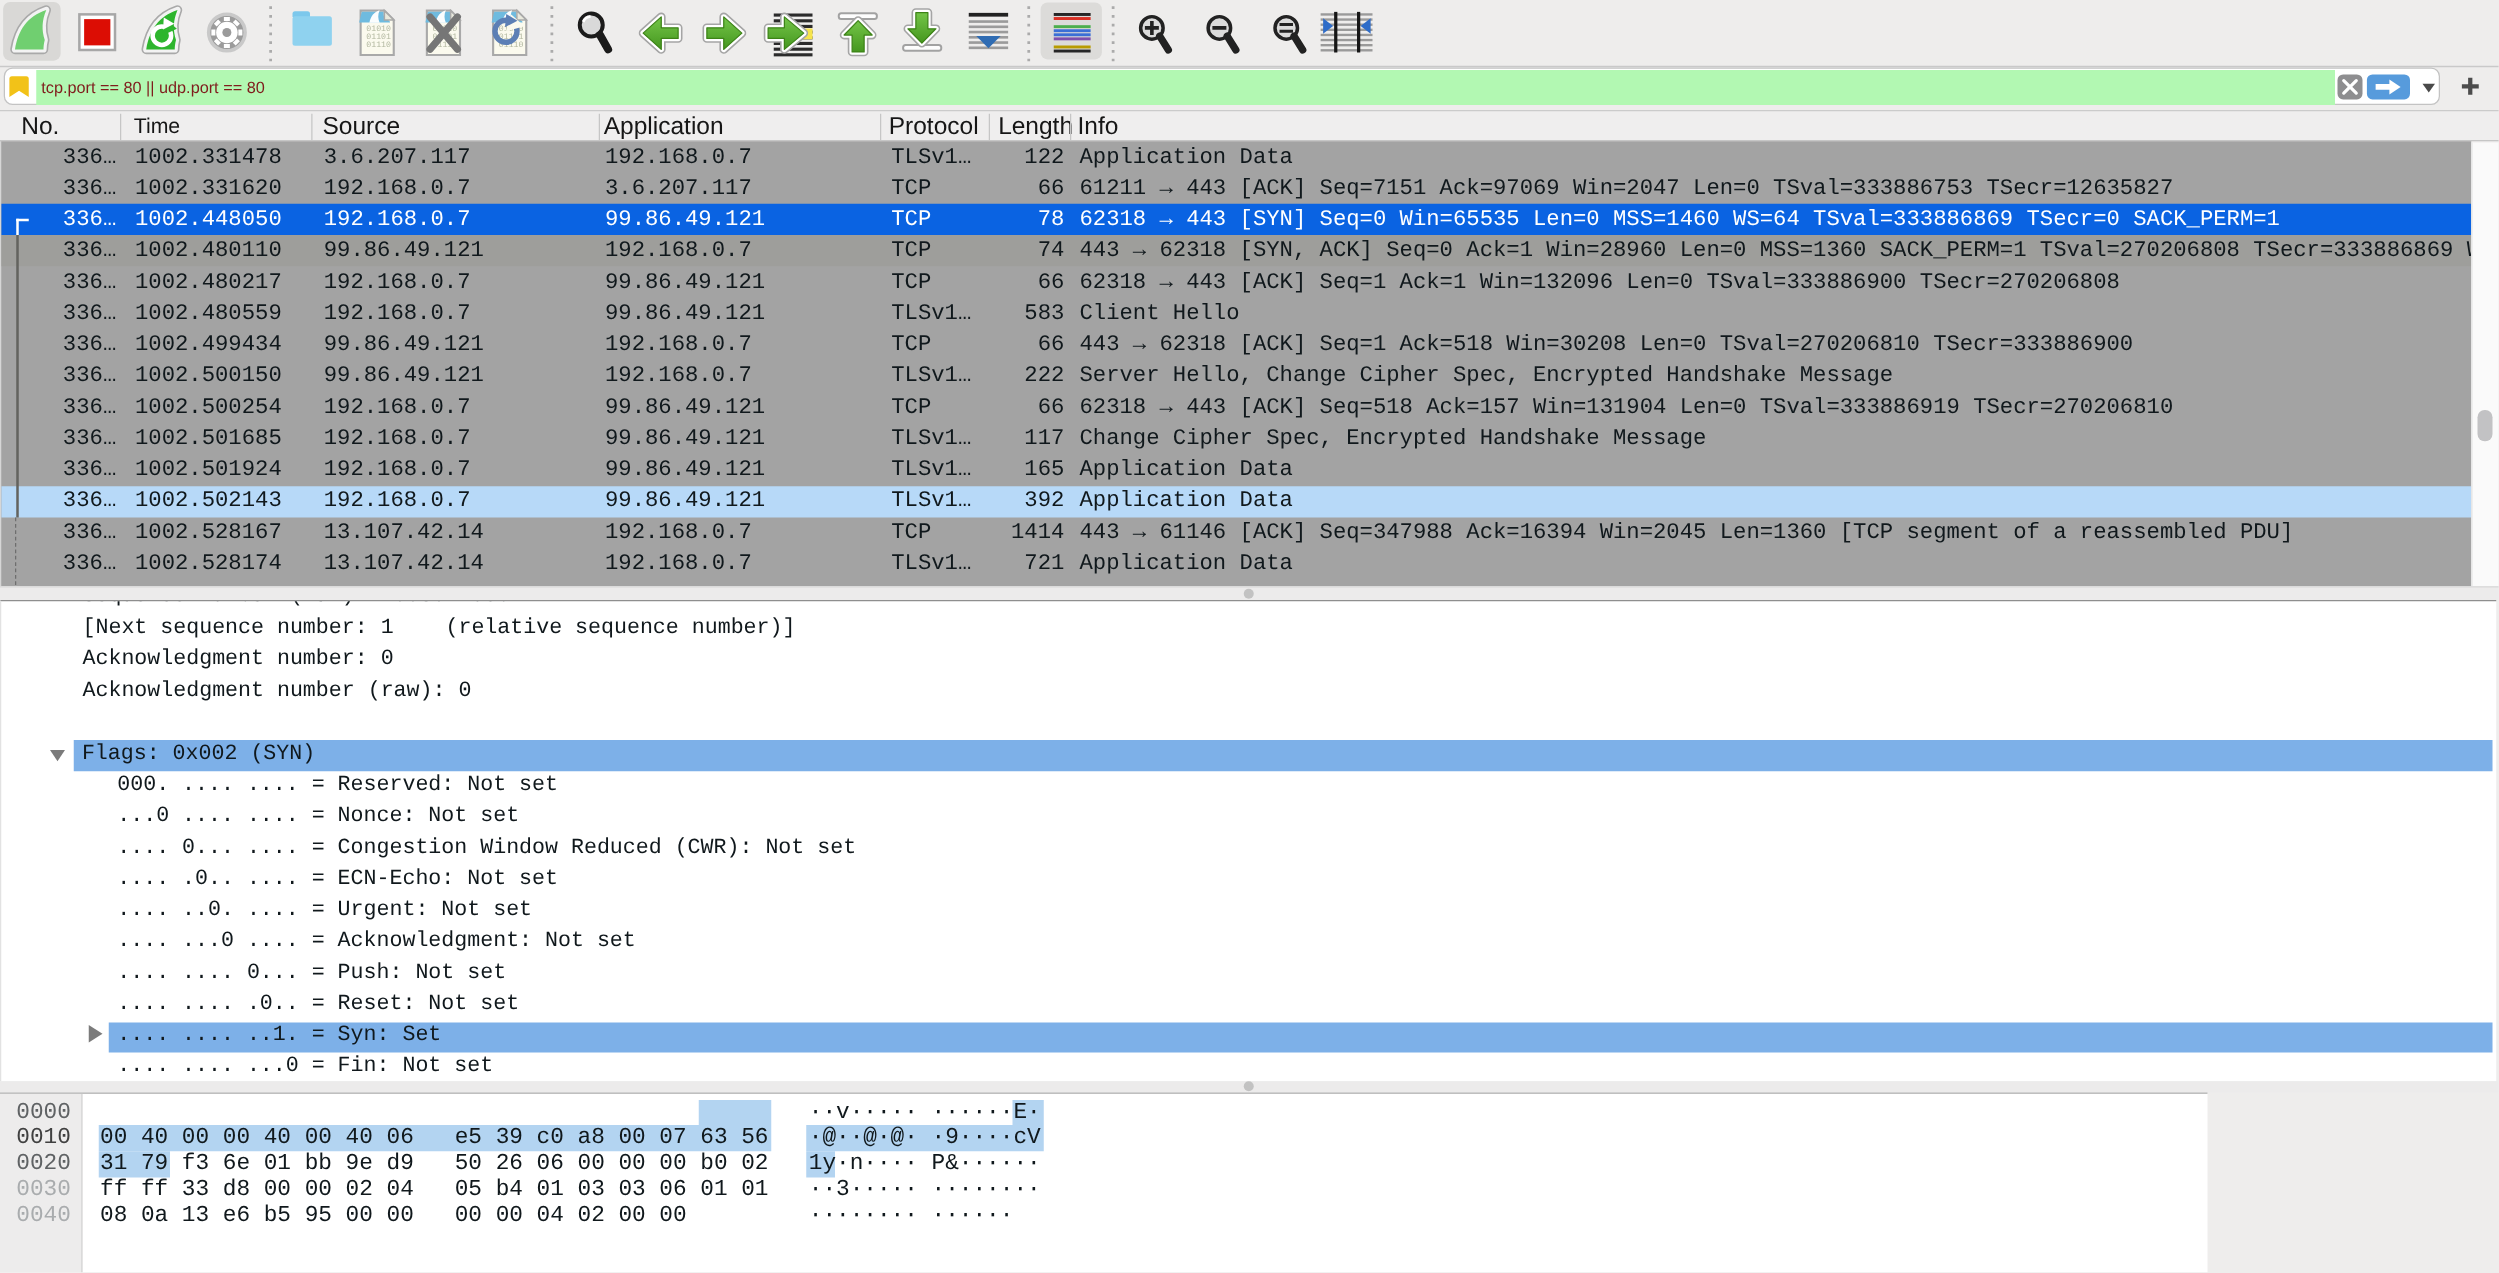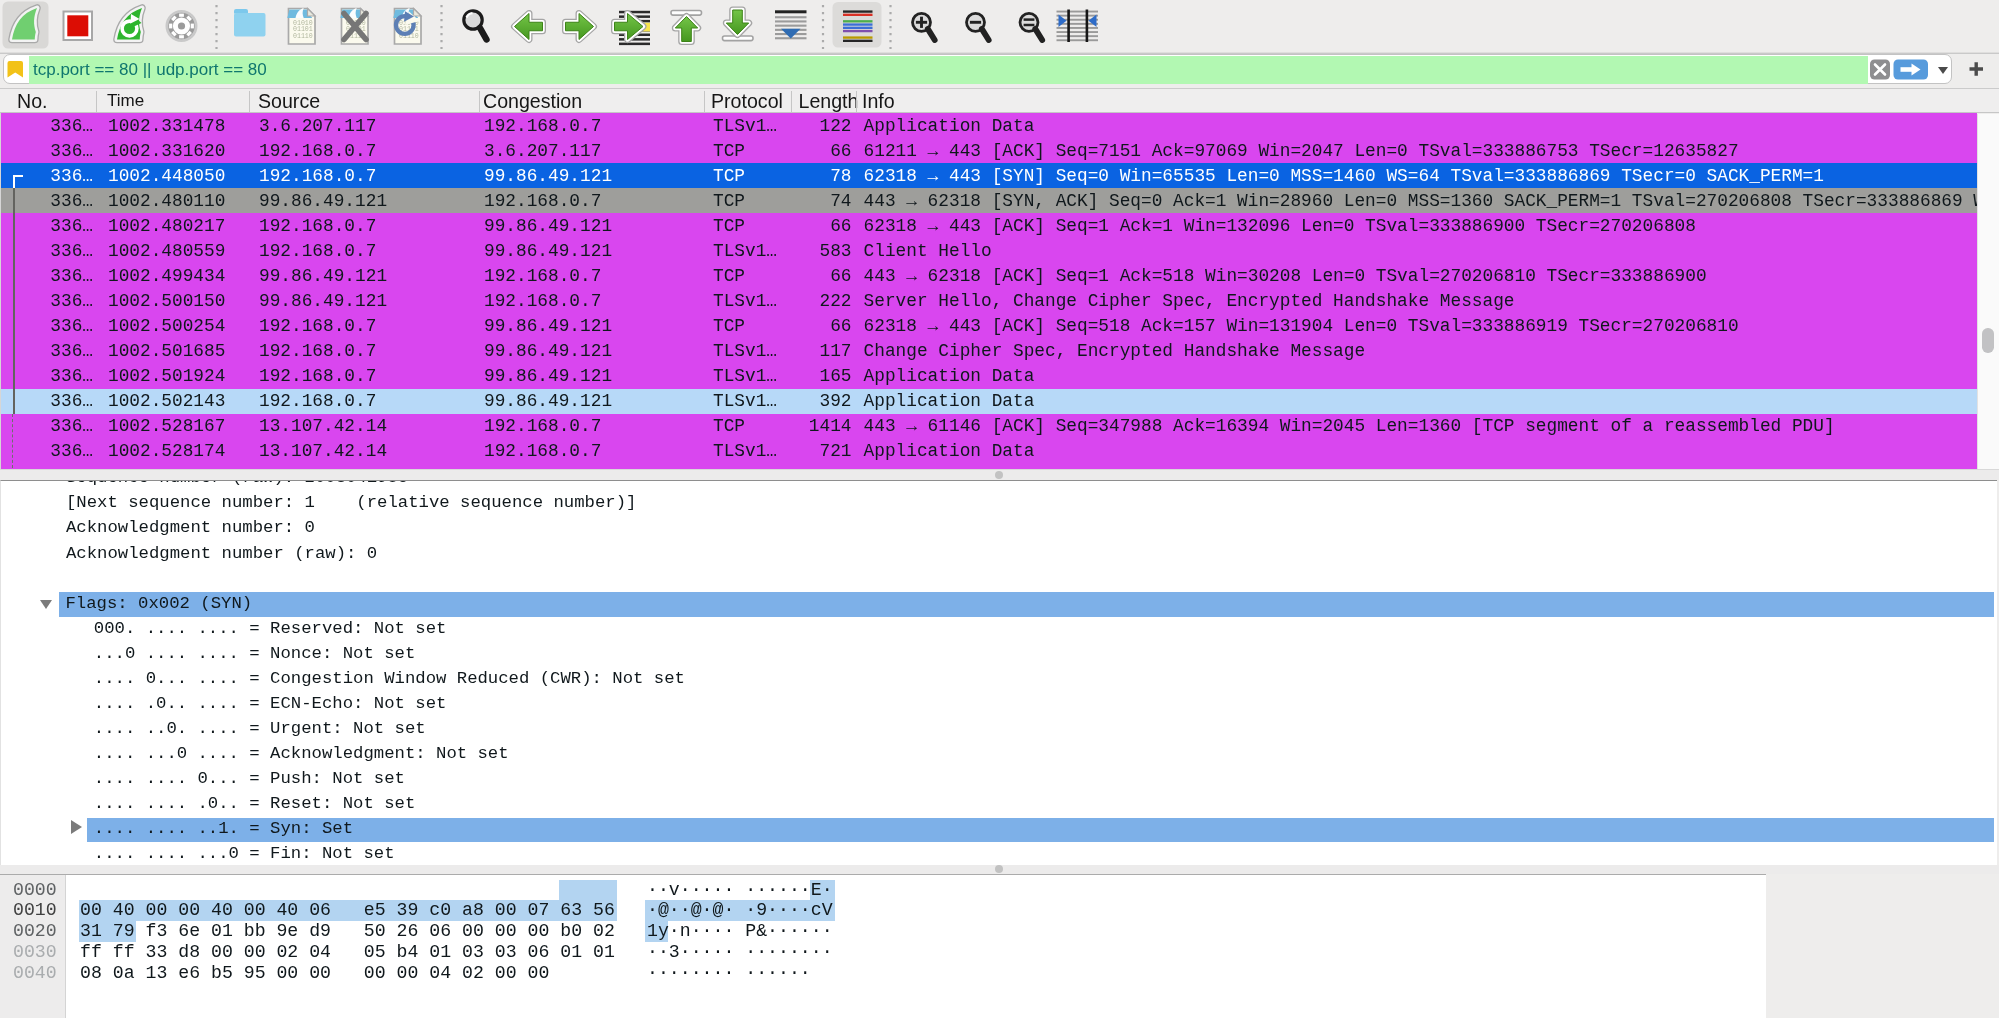--- a/index.html
+++ b/index.html
@@ -145,50 +145,50 @@
     <rect x="1067.3" y="9.5" width="2.6" height="32.5" fill="#161616"></rect>
     <rect x="1085.6" y="9.5" width="2.6" height="32.5" fill="#161616"></rect>
     <path d="M1058.5,14.5 v12.5 l8,-6.25 z" fill="#2e6cc8"></path>
     <path d="M1096.5,14.5 v12.5 l-8,-6.25 z" fill="#2e6cc8"></path>
   </svg>
 <div class="abs" style="left:3px;top:54px;width:1947px;height:28px;background:#ffffff;border:1.5px solid #c3c3c3;border-radius:7px;overflow:hidden"></div>
 <div class="abs" style="left:28.5px;top:55.5px;width:1839px;height:28px;background:#b2f8b2"></div>
 <svg class="abs" style="left:0;top:54px" width="30" height="30">
     <path d="M9.5,7 h11.5 a2,2 0 0 1 2,2 v14.5 l-7.75,-5 -7.75,5 v-14.5 a2,2 0 0 1 2,-2 z" fill="#f2c218"></path>
   </svg>
-<div class="abs" style="left:33px;top:55px;height:28px;line-height:29px;font-size:17px;color:#0f766e">tcp.port == 80 || udp.port == 80</div>
+<div class="abs" style="left:33px;top:55px;height:28px;line-height:29px;font-size:13px;color:#7f1d1d">tcp.port == 80 || udp.port == 80</div>
 <svg class="abs" style="left:1869px;top:58.5px" width="24" height="22">
     <rect x="1" y="0.5" width="20" height="20" rx="4.5" fill="#8e8e90"></rect>
     <path d="M6,5.5 L16,15.5 M16,5.5 L6,15.5" stroke="#ffffff" stroke-width="2.6" stroke-linecap="round"></path>
   </svg>
 <svg class="abs" style="left:1893px;top:58.5px" width="38" height="22">
     <rect x="0.5" y="0.5" width="34.5" height="20" rx="4.5" fill="#579bdc"></rect>
     <path d="M7.5,10.5 h12" stroke="#ffffff" stroke-width="4.6" fill="none"></path>
     <path d="M18.5,4.5 v12 l9,-6 z" fill="#ffffff"></path>
   </svg>
 <div class="abs" style="left:1938px;top:66.5px;width:0;height:0;border-left:5.5px solid transparent;border-right:5.5px solid transparent;border-top:7.5px solid #4a4a4a"></div>
 <svg class="abs" style="left:1963px;top:55px" width="30" height="28">
     <path d="M6.5,14 h13.5 M13.2,7.2 v13.5" stroke="#4c4c4c" stroke-width="3.4"></path>
   </svg>
 <div class="abs" style="left:0;top:87.5px;width:1999px;height:25.5px;background:#efeeee;border-top:1px solid #cbcbcb;border-bottom:1px solid #c6c6c6;box-sizing:border-box">
     <div class="abs" style="left:17px;top:0;height:24px;line-height:24px;font-size:19.6px;color:#161616">No.</div>
     <div class="abs" style="left:107px;top:0;height:24px;line-height:24px;font-size:17px;color:#161616">Time</div>
     <div class="abs" style="left:258px;top:0;height:24px;line-height:24px;font-size:19.6px;color:#161616">Source</div>
-    <div class="abs" style="left:483px;top:0;height:24px;line-height:24px;font-size:19.6px;color:#161616">Congestion</div>
+    <div class="abs" style="left:483px;top:0;height:24px;line-height:24px;font-size:19.6px;color:#161616">Application</div>
     <div class="abs" style="left:711px;top:0;height:24px;line-height:24px;font-size:19.6px;color:#161616">Protocol</div>
     <div class="abs" style="left:798.5px;top:0;height:24px;line-height:24px;font-size:19.6px;color:#161616">Length</div>
     <div class="abs" style="left:862px;top:0;height:24px;line-height:24px;font-size:19.6px;color:#161616">Info</div>
     <div class="hsep" style="left:95.5px"></div>
     <div class="hsep" style="left:248.5px"></div>
     <div class="hsep" style="left:478.5px"></div>
     <div class="hsep" style="left:703.5px"></div>
     <div class="hsep" style="left:790.5px"></div>
     <div class="hsep" style="left:856px"></div>
   </div>
-<div class="abs" style="left:0;top:113.0px;width:1977px;height:355.5px;background:#d946ef;border-left:1px solid #d6d6d6;box-sizing:border-box;overflow:hidden">
+<div class="abs" style="left:0;top:113.0px;width:1977px;height:355.5px;background:#a3a3a3;border-left:1px solid #d6d6d6;box-sizing:border-box;overflow:hidden">
     <div class="row" style="top:0.00px;"><span class="" style="left:49.3px;">336…</span><span class="" style="left:107px;">1002.331478</span><span class="" style="left:258px;">3.6.207.117</span><span class="" style="left:483px;">192.168.0.7</span><span class="" style="left:712px;">TLSv1…</span><span class="ra" style="left:850.5px;">122</span><span class="" style="left:862.6px;">Application Data</span></div>
     <div class="row" style="top:25.07px;"><span class="" style="left:49.3px;">336…</span><span class="" style="left:107px;">1002.331620</span><span class="" style="left:258px;">192.168.0.7</span><span class="" style="left:483px;">3.6.207.117</span><span class="" style="left:712px;">TCP</span><span class="ra" style="left:850.5px;">66</span><span class="" style="left:862.6px;">61211 → 443 [ACK] Seq=7151 Ack=97069 Win=2047 Len=0 TSval=333886753 TSecr=12635827</span></div>
     <div class="row" style="top:50.14px;background:#0a63e2;"><span class="" style="left:49.3px;color:#ffffff">336…</span><span class="" style="left:107px;color:#ffffff">1002.448050</span><span class="" style="left:258px;color:#ffffff">192.168.0.7</span><span class="" style="left:483px;color:#ffffff">99.86.49.121</span><span class="" style="left:712px;color:#ffffff">TCP</span><span class="ra" style="left:850.5px;color:#ffffff">78</span><span class="" style="left:862.6px;color:#ffffff">62318 → 443 [SYN] Seq=0 Win=65535 Len=0 MSS=1460 WS=64 TSval=333886869 TSecr=0 SACK_PERM=1</span></div>
     <div class="row" style="top:75.21px;background:#9e9e9b;"><span class="" style="left:49.3px;">336…</span><span class="" style="left:107px;">1002.480110</span><span class="" style="left:258px;">99.86.49.121</span><span class="" style="left:483px;">192.168.0.7</span><span class="" style="left:712px;">TCP</span><span class="ra" style="left:850.5px;">74</span><span class="" style="left:862.6px;">443 → 62318 [SYN, ACK] Seq=0 Ack=1 Win=28960 Len=0 MSS=1360 SACK_PERM=1 TSval=270206808 TSecr=333886869 WS=128</span></div>
     <div class="row" style="top:100.28px;"><span class="" style="left:49.3px;">336…</span><span class="" style="left:107px;">1002.480217</span><span class="" style="left:258px;">192.168.0.7</span><span class="" style="left:483px;">99.86.49.121</span><span class="" style="left:712px;">TCP</span><span class="ra" style="left:850.5px;">66</span><span class="" style="left:862.6px;">62318 → 443 [ACK] Seq=1 Ack=1 Win=132096 Len=0 TSval=333886900 TSecr=270206808</span></div>
     <div class="row" style="top:125.35px;"><span class="" style="left:49.3px;">336…</span><span class="" style="left:107px;">1002.480559</span><span class="" style="left:258px;">192.168.0.7</span><span class="" style="left:483px;">99.86.49.121</span><span class="" style="left:712px;">TLSv1…</span><span class="ra" style="left:850.5px;">583</span><span class="" style="left:862.6px;">Client Hello</span></div>
     <div class="row" style="top:150.42px;"><span class="" style="left:49.3px;">336…</span><span class="" style="left:107px;">1002.499434</span><span class="" style="left:258px;">99.86.49.121</span><span class="" style="left:483px;">192.168.0.7</span><span class="" style="left:712px;">TCP</span><span class="ra" style="left:850.5px;">66</span><span class="" style="left:862.6px;">443 → 62318 [ACK] Seq=1 Ack=518 Win=30208 Len=0 TSval=270206810 TSecr=333886900</span></div>
     <div class="row" style="top:175.49px;"><span class="" style="left:49.3px;">336…</span><span class="" style="left:107px;">1002.500150</span><span class="" style="left:258px;">99.86.49.121</span><span class="" style="left:483px;">192.168.0.7</span><span class="" style="left:712px;">TLSv1…</span><span class="ra" style="left:850.5px;">222</span><span class="" style="left:862.6px;">Server Hello, Change Cipher Spec, Encrypted Handshake Message</span></div>
     <div class="row" style="top:200.56px;"><span class="" style="left:49.3px;">336…</span><span class="" style="left:107px;">1002.500254</span><span class="" style="left:258px;">192.168.0.7</span><span class="" style="left:483px;">99.86.49.121</span><span class="" style="left:712px;">TCP</span><span class="ra" style="left:850.5px;">66</span><span class="" style="left:862.6px;">62318 → 443 [ACK] Seq=518 Ack=157 Win=131904 Len=0 TSval=333886919 TSecr=270206810</span></div>
     <div class="row" style="top:225.63px;"><span class="" style="left:49.3px;">336…</span><span class="" style="left:107px;">1002.501685</span><span class="" style="left:258px;">192.168.0.7</span><span class="" style="left:483px;">99.86.49.121</span><span class="" style="left:712px;">TLSv1…</span><span class="ra" style="left:850.5px;">117</span><span class="" style="left:862.6px;">Change Cipher Spec, Encrypted Handshake Message</span></div>

